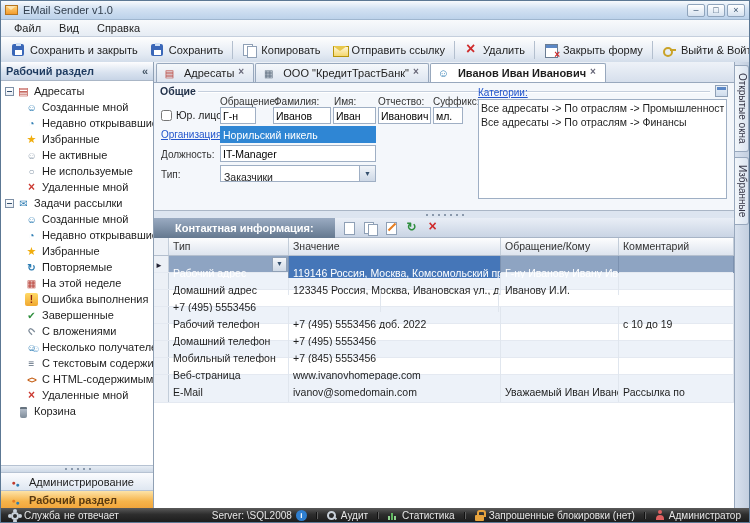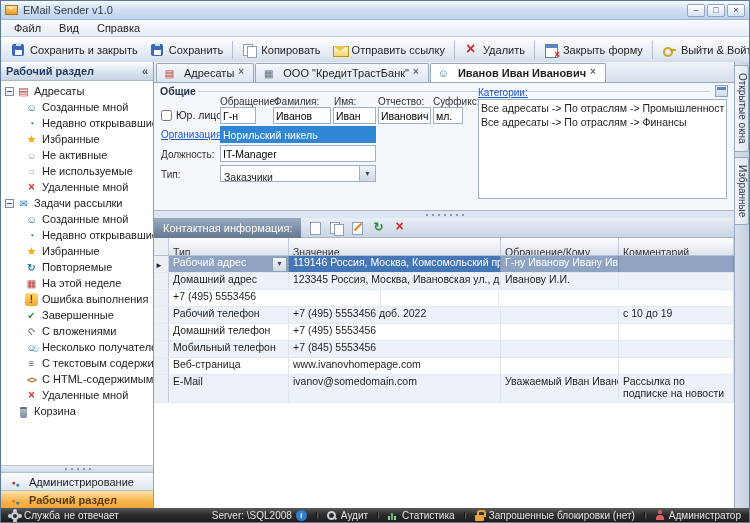--- a/index.html
+++ b/index.html
@@ -103,39 +103,39 @@
 .combo{position:absolute;left:66px;top:82px;width:156px;height:17px;background:#fff;border:1px solid #9fafc4;display:flex;align-items:center;padding:6px 18px 0 3px}
 .combo-arrow{position:absolute;right:0;top:0;bottom:0;width:16px;background:linear-gradient(#f2f5f9,#cdd8e6);border-left:1px solid #9fafc4;font-size:7px;display:flex;align-items:center;justify-content:center;color:#35506e}
 .f-cat-l{left:324px;top:4px}
 .catbox{position:absolute;left:324px;top:16px;right:7px;height:100px;background:#fff;border:1px solid #9fafc4;overflow:hidden;padding:1px 2px}
 .cat-item{line-height:14px;white-space:nowrap;overflow:hidden}
 .h-splitter{height:7px;flex:none;background:#dde5f0;position:relative}
 .h-splitter::before{content:"";position:absolute;left:50%;top:3px;width:2px;height:2px;background:#8a99ac;box-shadow:-6px 0 0 #8a99ac,6px 0 0 #8a99ac,-12px 0 0 #8a99ac,12px 0 0 #8a99ac,-18px 0 0 #8a99ac,18px 0 0 #8a99ac}
 
 .contact{flex:1;display:flex;flex-direction:column;min-height:0}
 .contact-head{height:20px;flex:none;display:flex;align-items:stretch}
-.contact-title{display:flex;align-items:center;padding:0 9px;color:#fff;font-weight:normal;background:linear-gradient(#9aabc2,#64788f);white-space:nowrap}
+.contact-title{display:flex;align-items:center;padding:0 21px;color:#fff;font-weight:bold;background:linear-gradient(#9aabc2,#64788f);white-space:nowrap}
 .contact-tools{flex:1;display:flex;align-items:center;gap:4px;padding:0 6px;background:linear-gradient(#e9eef6,#c9d4e4);border-bottom:1px solid #a7b4c6}
 .ct-btn{width:17px;height:16px;position:relative;border-radius:2px}
 .t-new::before{content:"";position:absolute;left:3px;top:2px;width:9px;height:11px;background:#fff;border:1px solid #8fa0b6}
 .t-copy::before{content:"";position:absolute;left:2px;top:2px;width:8px;height:10px;background:#fff;border:1px solid #8fa0b6}
 .t-copy::after{content:"";position:absolute;left:6px;top:4px;width:8px;height:10px;background:#fff;border:1px solid #8fa0b6}
 .t-edit::before{content:"";position:absolute;left:3px;top:2px;width:9px;height:11px;background:#fff;border:1px solid #8fa0b6}
 .t-edit::after{content:"";position:absolute;left:4px;top:6px;width:10px;height:2px;background:#e67e22;transform:rotate(-45deg)}
 .t-refresh::before{content:"↻";position:absolute;left:3px;top:1px;color:#2f8f3e;font-weight:bold;font-size:12px;line-height:13px}
 .t-del::before{content:"×";position:absolute;left:4px;top:-1px;color:#cf2b2b;font-weight:bold;font-size:14px;line-height:15px}
 
 .grid{flex:1;background:#fff;overflow:hidden;display:flex;flex-direction:column;font-size:10.5px;min-height:0}
 .grid-head{display:flex;height:18px;flex:none;background:linear-gradient(#fdfdfe,#dde4ee);border-bottom:1px solid #b4bfce;color:#333}
-.gh-cell{border-right:1px solid #c3cdd9;padding:8px 4px;overflow:hidden;white-space:nowrap;flex:none}
+.gh-cell{border-right:1px solid #c3cdd9;padding:2px 4px;overflow:hidden;white-space:nowrap;flex:none}
 .grow{display:flex;height:17px;flex:none;border-bottom:1px solid #e4e9f1;background:#fff}
 .grow.alt{background:#edf2f9}
 .grow.tall{height:28px}
 .grow.selected{background:#8ea4c2;color:#fff}
-.gc{border-right:1px solid #e0e6ee;padding:0 4px;white-space:nowrap;overflow:hidden;flex:none;line-height:12px}
+.gc{border-right:1px solid #e0e6ee;padding:11px 4px;white-space:nowrap;overflow:hidden;flex:none;line-height:12px}
 .selected .gc{border-right-color:#7b91b0}
 .c-ind{width:15px}
 .c-type{width:120px}
 .c-val{width:212px}
 .c-to{width:118px}
 .c-com{flex:1;min-width:0}
 .gc.c-ind,.gh-cell.c-ind{background:#ecf0f6;border-right:1px solid #c3cdd9;padding:2px 1px;color:#223}
 .selected .c-ind::before{content:"►";font-size:8px}
 .selected .c-type{position:relative;padding-right:15px}
 .selected .c-type::after{content:"▼";position:absolute;right:1px;top:1px;width:13px;height:13px;background:linear-gradient(#f4f6f9,#cfd9e6);border:1px solid #8fa0b6;color:#35506e;font-size:7px;line-height:12px;text-align:center}

